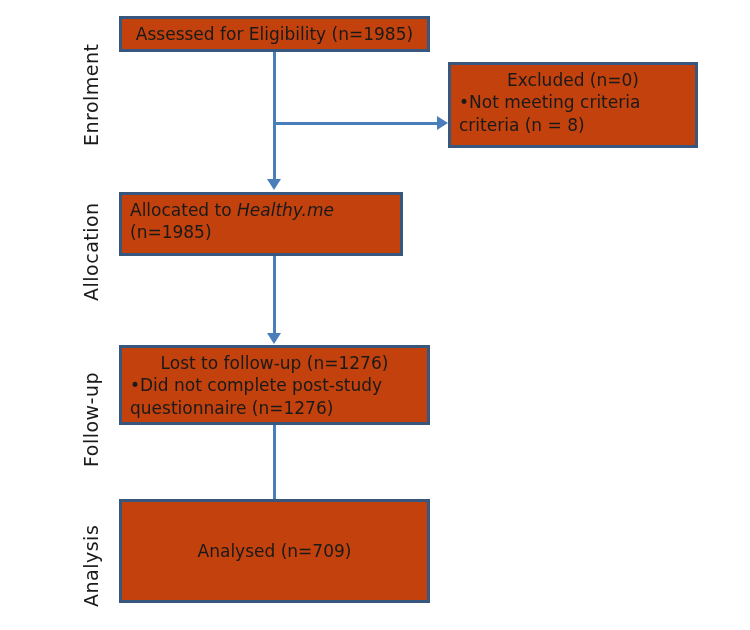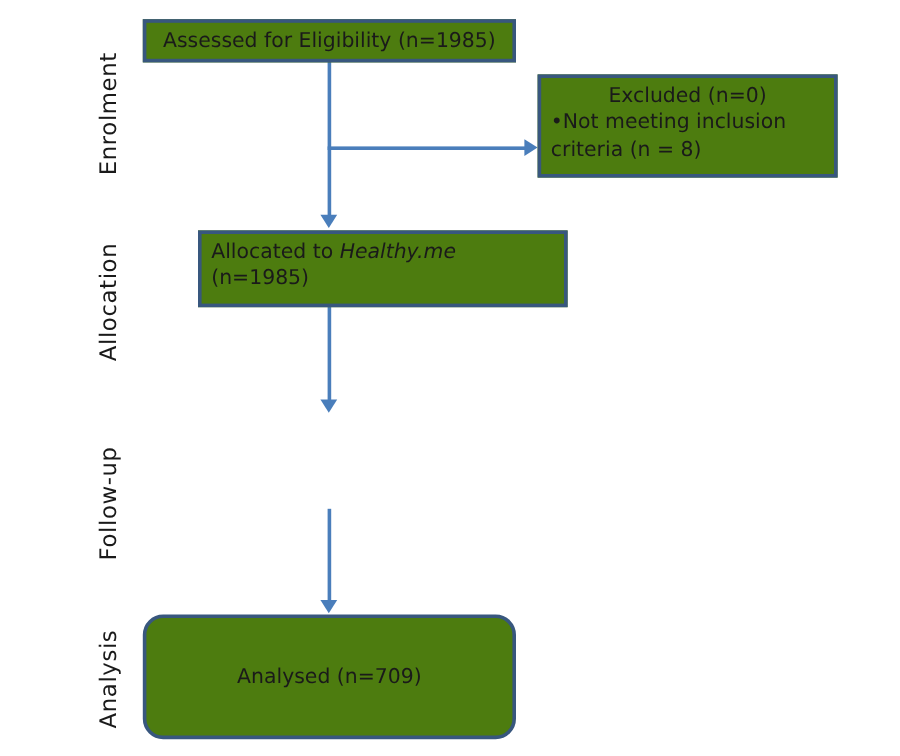--- a/index.html
+++ b/index.html
@@ -32,21 +32,21 @@
     justify-content: center;
     text-align: center;
     font-family: "DejaVu Sans", sans-serif;
   }
 
   
   .flow-box {
     position: absolute;
     box-sizing: border-box;
     border: 3px solid #38577E;
-    background: #4d7c0f;
+    background: #c2410c;
     font-size: 17px;
     color: #1a1a1a;
     line-height: 1.32;
     font-family: "DejaVu Sans", sans-serif;
   }
   .flow-box .box-inner {
     padding: 4px 8px 4px 8px;
     box-sizing: border-box;
     width: 100%;
     height: 100%;
@@ -128,33 +128,40 @@
 
   <div class="flow-box align-center-v" style="left:119px; top:16px; width:311px; height:36px;">
     <div class="box-inner">
       <span class="box-title">Assessed  for Eligibility (n=1985)</span>
     </div>
   </div>
 
   <div class="flow-box" style="left:448px; top:62px; width:250px; height:86px;">
     <div class="box-inner">
       <span class="box-title">Excluded (n=0)</span>
-      <span class="box-sub">•Not meeting inclusion</span>
+      <span class="box-sub">•Not meeting criteria</span>
       <span class="box-sub">criteria (n = 8)</span>
     </div>
   </div>
 
-  <div class="flow-box" style="left:119px; top:192px; width:308px; height:64px;margin-left:46px;">
+  <div class="flow-box" style="left:119px; top:192px; width:284px; height:64px;">
     <div class="box-inner">
       <span class="box-title-left">
         <span>Allocated to </span><span class="ital">Healthy.me</span><span> (n=1985)</span>
       </span>
     </div>
   </div>
 
+  <div class="flow-box" style="left:119px; top:345px; width:311px; height:80px;">
+    <div class="box-inner">
+      <span class="box-title">Lost to follow-up (n=1276)</span>
+      <span class="box-sub">•Did not complete post-study</span>
+      <span class="box-sub">questionnaire (n=1276)</span>
+    </div>
+  </div>
 
-  <div class="flow-box align-center-v" style="left:119px; top:512px; width:311px; height:104px;border-radius:17px;">
+  <div class="flow-box align-center-v" style="left:119px; top:499px; width:311px; height:104px;">
     <div class="box-inner">
       <span class="box-title">Analysed (n=709)</span>
     </div>
   </div>
 
 </div>
 
 </body></html>

